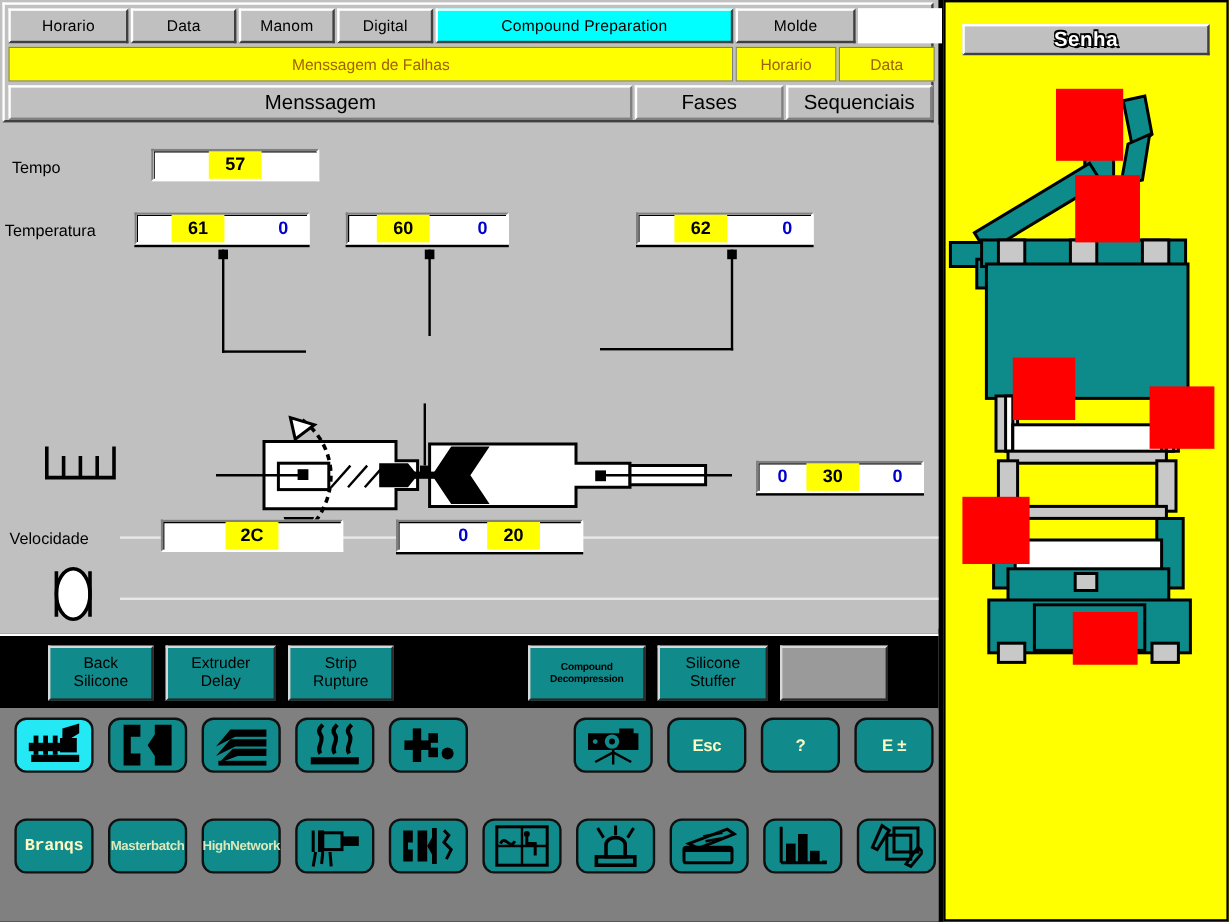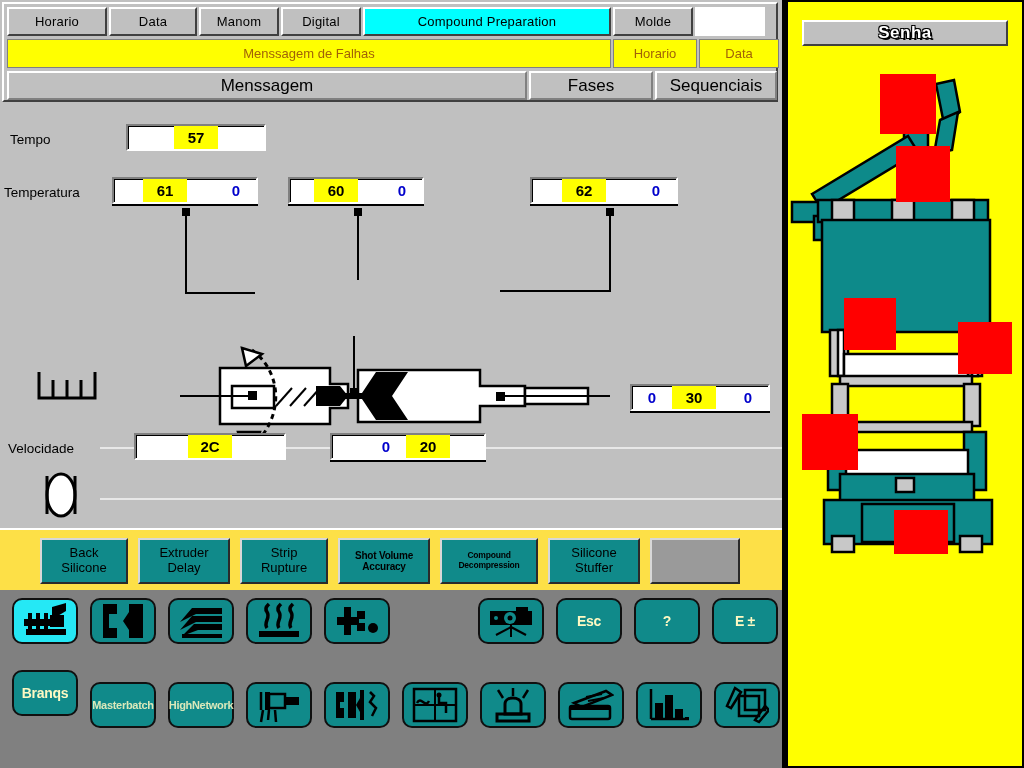--- a/index.html
+++ b/index.html
@@ -88,21 +88,21 @@
   
   .leader{position:absolute;background:#000;}
   .nub{position:absolute;width:8px;height:8px;background:#000;}
 
   
   .schem{position:absolute;left:180px;top:232px;width:430px;height:120px;}
 
   
   .fnstrip{
     position:absolute;left:0;top:528px;width:782px;height:62px;
-    background:#fde047;
+    background:#000000;
     border-top:2px solid #fff;
   }
   .fnbtn{
     position:absolute;top:8px;height:46px;
     background:#108a8a;
     border:2px solid;border-color:#d8d8d8 #2a2a2a #2a2a2a #d8d8d8;
     box-sizing:border-box;
     display:flex;flex-direction:column;align-items:center;justify-content:center;
     color:#000;line-height:1.15;text-align:center;
   }
@@ -157,21 +157,21 @@
 
   <div class="left-panel">
 
     <div class="header-block">
       <div class="tabrow" id="tabrow">
           <div class="tab" style="width: 100px;">Horario</div>
           <div class="tab" style="width: 88px;">Data</div>
           <div class="tab" style="width: 80px;">Manom</div>
           <div class="tab" style="width: 80px;">Digital</div>
           <div class="tab active" style="width: 248px;">Compound Preparation</div>
-          <div class="tab" style="width: 80px;">Molde</div>
+          <div class="tab" style="width: 100px;">Molde</div>
           <div class="tab blank" style="width: 70px;"></div>
         </div>
       <div class="faultrow" id="faultrow">
           <div class="fault" style="width: 604px;">Menssagem de Falhas</div>
           <div class="fault" style="width: 84px;">Horario</div>
           <div class="fault" style="width: 80px;">Data</div>
         </div>
       <div class="msgrow" id="msgrow">
           <div class="msgcell" style="width: 520px;">Menssagem</div>
           <div class="msgcell" style="width: 124px;">Fases</div>
@@ -307,24 +307,20 @@
           <span>Back</span>
           <span>Silicone</span>
         </div>
         <div class="fnbtn" style="left: 138px; width: 92px;">
           <span>Extruder</span>
           <span>Delay</span>
         </div>
         <div class="fnbtn" style="left: 240px; width: 88px;">
           <span>Strip</span>
           <span>Rupture</span>
-        </div>
-        <div class="fnbtn small" style="left: 338px; width: 92px;">
-          <span>Shot Volume</span>
-          <span>Accuracy</span>
         </div>
         <div class="fnbtn tiny" style="left: 440px; width: 98px;">
           <span>Compound</span>
           <span>Decompression</span>
         </div>
         <div class="fnbtn" style="left: 548px; width: 92px;">
           <span>Silicone</span>
           <span>Stuffer</span>
         </div>
         <div class="fnbtn empty" style="left: 650px; width: 90px;"></div>
@@ -393,21 +389,21 @@
             <div class="txt">Esc</div>
           </div>
           <div class="ibtn" style="left: 634px; top: 8px;">
             <div class="txt">?</div>
           </div>
           <div class="ibtn" style="left: 712px; top: 8px;">
             <div class="txt">E ±</div>
           </div>
         </div>
       <div id="iconrow-bottom">
-          <div class="ibtn" style="left: 12px; top: 80px;">
+          <div class="ibtn" style="left: 12px; top: 92px; font-family: Liberation Mono, monospace;">
             <div class="txt">Branqs</div>
           </div>
           <div class="ibtn" style="left: 90px; top: 92px;">
             <div class="txt blur">Masterbatch</div>
           </div>
           <div class="ibtn" style="left: 168px; top: 92px;">
             <div class="txt blur">HighNetwork</div>
           </div>
           <div class="ibtn" style="left: 246px; top: 92px;">
             <svg width="44" height="38" viewBox="0 0 44 38">

